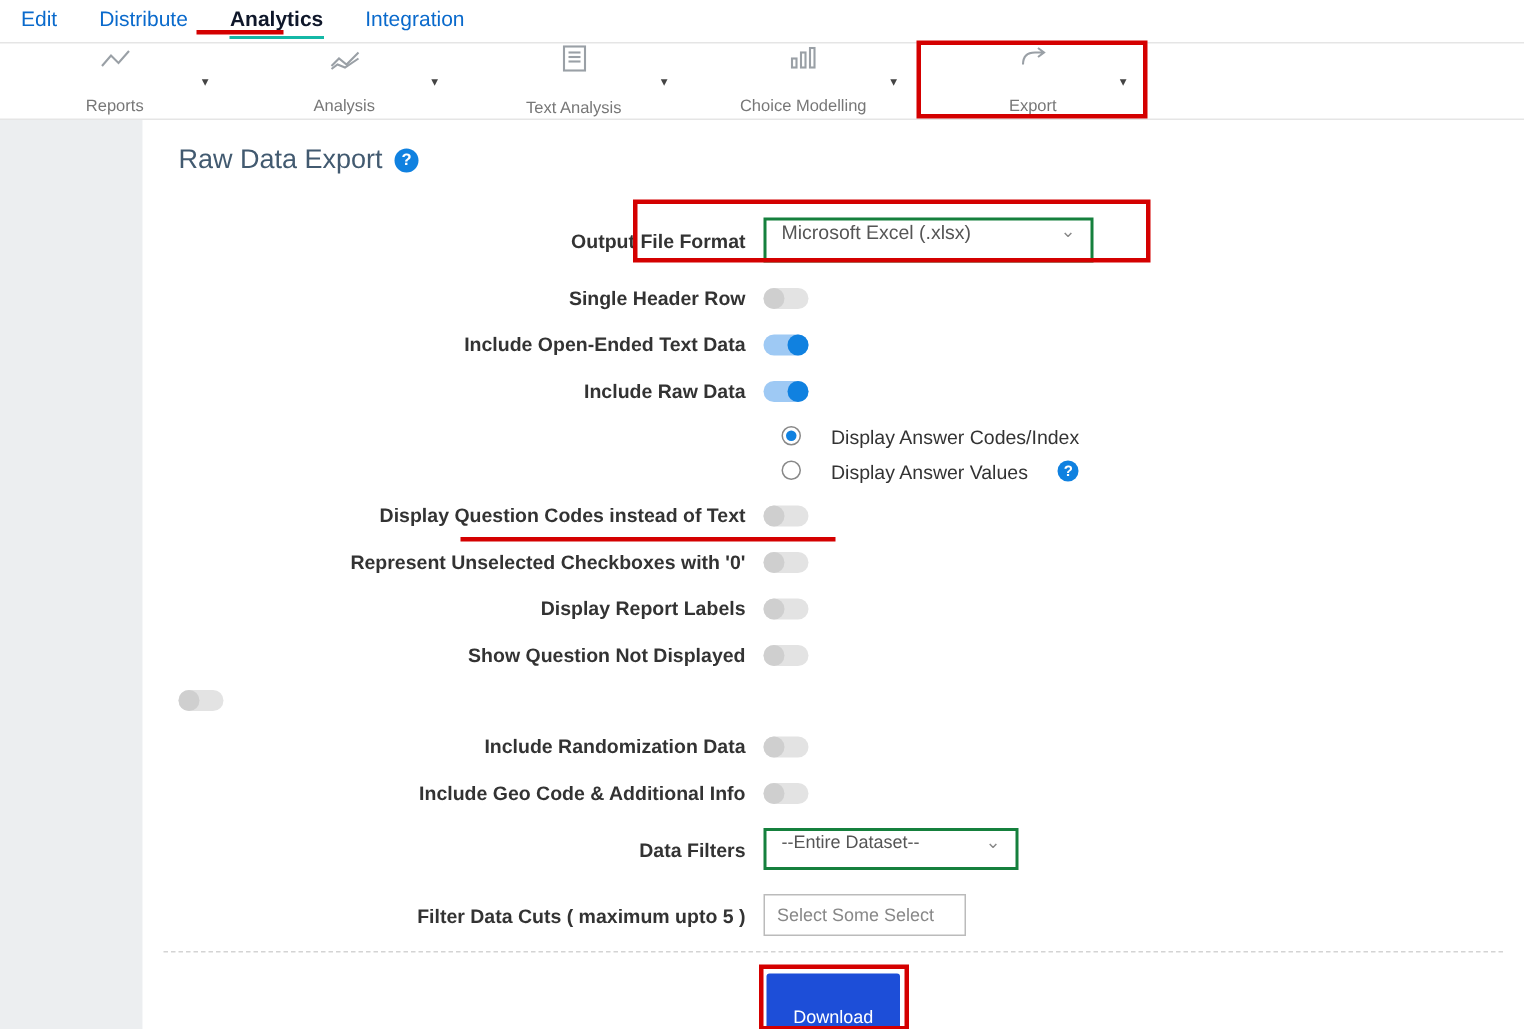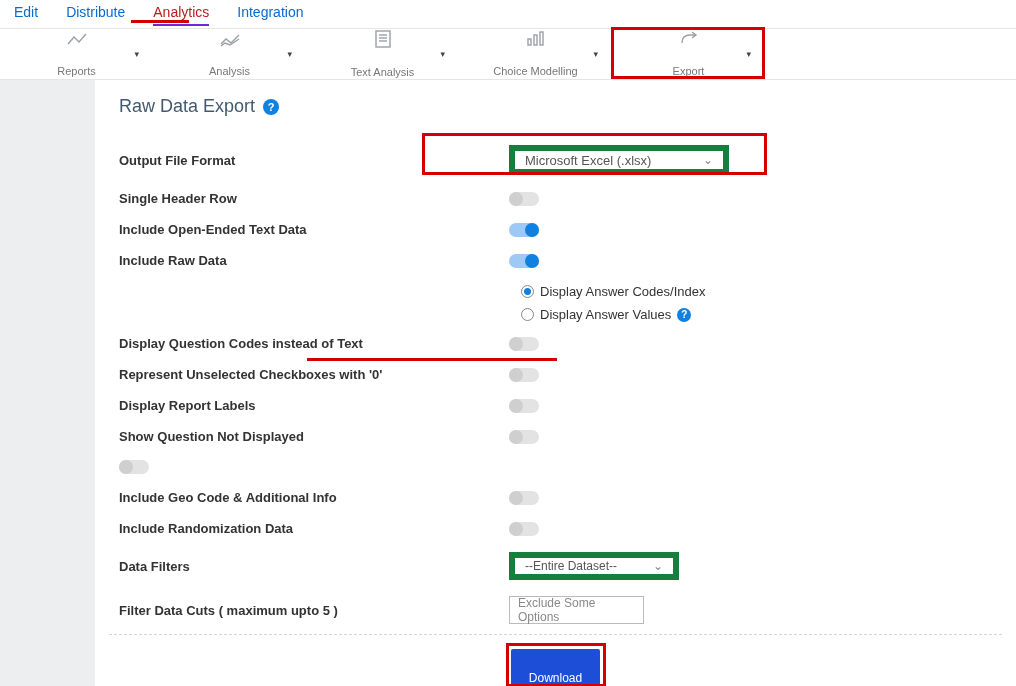--- a/index.html
+++ b/index.html
@@ -1,42 +1,42 @@
 <!DOCTYPE html>
 <html><head>
 <meta charset="utf-8">
 <style>
 *{box-sizing:border-box;margin:0;padding:0;font-family:"Segoe UI",Arial,sans-serif}
 body{background:#fff;width:1016px}
 .topnav{display:flex;gap:28px;padding:4px 0 2px 14px;font-size:14px}
 .topnav a{color:#0a6acc;text-decoration:none;padding-bottom:4px}
-.topnav a.active{color:#b91c1c;border-bottom:2px solid #6d28d9;font-weight:400}
+.topnav a.active{color:#0f172a;border-bottom:2px solid #14b8a6;font-weight:700}
 .hl-red-under{position:absolute;left:131px;top:20px;width:58px;height:3px;background:#d40000}
 .toolbar{display:flex;border-top:1px solid #e5e5e5;border-bottom:1px solid #e5e5e5;background:#fff}
 .tool-item{width:153px;display:flex;flex-direction:column;align-items:center;justify-content:center;height:50px;position:relative;cursor:pointer}
 .tool-item .lbl{font-size:11px;color:#777;margin-top:18px}
 .tool-item svg{stroke:#9aa0a6;fill:none;stroke-width:1.4}
 .tool-caret{position:absolute;right:14px;top:50%;transform:translateY(-50%);font-size:9px;color:#444}
 .red-box{position:absolute;border:3px solid #d40000;pointer-events:none}
 .content-wrap{background:#eceef0;padding:0 0 20px 0}
 .panel{background:#fff;margin-left:95px;width:921px;min-height:600px;padding:16px 24px 14px 24px;position:relative}
 .panel-title{color:#425a70;font-size:18px;font-weight:400;display:flex;align-items:center;gap:8px}
 .help-circle{width:16px;height:16px;border-radius:50%;background:#1081e0;color:#fff;font-size:11px;font-weight:700;display:inline-flex;align-items:center;justify-content:center}
 .form{margin-top:28px}
 .row{display:flex;align-items:center;margin-bottom:16px}
-.lbl-col{width:390px;padding-right:12px;font-size:13px;font-weight:600;color:#333}
+.lbl-col{width:390px;text-align:right;padding-right:12px;font-size:13px;font-weight:600;color:#333}
 .ctl-col{flex:1;display:flex;align-items:center;gap:14px}
-.select{width:220px;height:30px;border:6px solid #15803d;padding:0 10px;display:flex;align-items:center;justify-content:space-between;font-size:13px;color:#555;cursor:pointer;background:#fff}
+.select{width:220px;height:30px;border:2px solid #15803d;padding:0 10px;display:flex;align-items:flex-start;justify-content:space-between;font-size:13px;color:#555;cursor:pointer;background:#fff}
 .select.small{width:170px;font-size:12px;height:28px}
 .chev{font-size:12px;color:#888}
 .toggle{width:30px;height:14px;border-radius:14px;background:#e3e3e3;position:relative;cursor:pointer}
 .toggle .knob{width:14px;height:14px;border-radius:50%;background:#cfcfcf;position:absolute;top:0;left:0;transition:.15s}
 .toggle.on{background:#9ec9f4}
 .toggle.on .knob{background:#1081e0;left:16px}
-.radio-row{display:flex;align-items:center;gap:6px;font-size:13px;color:#333;margin-bottom:8px}
+.radio-row{display:flex;gap:20px;font-size:13px;color:#333;margin-bottom:8px}
 .radio{width:13px;height:13px;border:1px solid #888;border-radius:50%;display:inline-flex;align-items:center;justify-content:center}
 .radio.checked::after{content:"";width:7px;height:7px;border-radius:50%;background:#1081e0}
 .radio-group{margin-left:402px;margin-bottom:14px}
 .dashed{border-top:1px dashed #d4d4d4;margin:10px -10px 14px -10px}
 .download-btn{background:#1d4ed8;color:#fff;border:none;padding:22px 18px;font-size:12px;cursor:pointer;border-radius:2px}
 .center{display:flex;justify-content:center;position:relative}
 .multi{width:135px;height:28px;border:1px solid #bbb;padding:0 8px;display:flex;align-items:center;font-size:12px;color:#888;cursor:text}
 </style>
 </head>
 <body>
@@ -192,30 +192,30 @@
 
       <div class="row">
         <div class="ctl-col">
             <div class="toggle">
               <div class="knob"></div>
             </div>
           </div>
       </div>
 
       <div class="row">
+        <div class="lbl-col">Include Randomization Data</div>
+        <div class="ctl-col">
+            <div class="toggle">
+              <div class="knob"></div>
+            </div>
+          </div>
+      </div>
+
+      <div class="row">
         <div class="lbl-col">Include Geo Code &amp; Additional Info</div>
-        <div class="ctl-col">
-            <div class="toggle">
-              <div class="knob"></div>
-            </div>
-          </div>
-      </div>
-
-      <div class="row">
-        <div class="lbl-col">Include Randomization Data</div>
         <div class="ctl-col">
             <div class="toggle">
               <div class="knob"></div>
             </div>
           </div>
       </div>
 
       <div class="row">
         <div class="lbl-col">Data Filters</div>
         <div class="ctl-col">
@@ -223,21 +223,21 @@
             <span>--Entire Dataset--</span>
             <span class="chev">⌄</span>
           </div>
         </div>
       </div>
 
       <div class="row" style="margin-bottom:8px">
         <div class="lbl-col">Filter Data Cuts ( maximum upto 5 )</div>
         <div class="ctl-col">
           <div class="multi">
-            <span>Exclude Some Options</span>
+            <span>Select Some Select</span>
           </div>
         </div>
       </div>
 
       <div class="dashed"></div>
 
       <div class="center">
         <button class="download-btn">Download</button>
         <span class="red-box" style="left:50%;transform:translateX(-50%);top:-6px;width:100px;height:44px"></span>
       </div>

